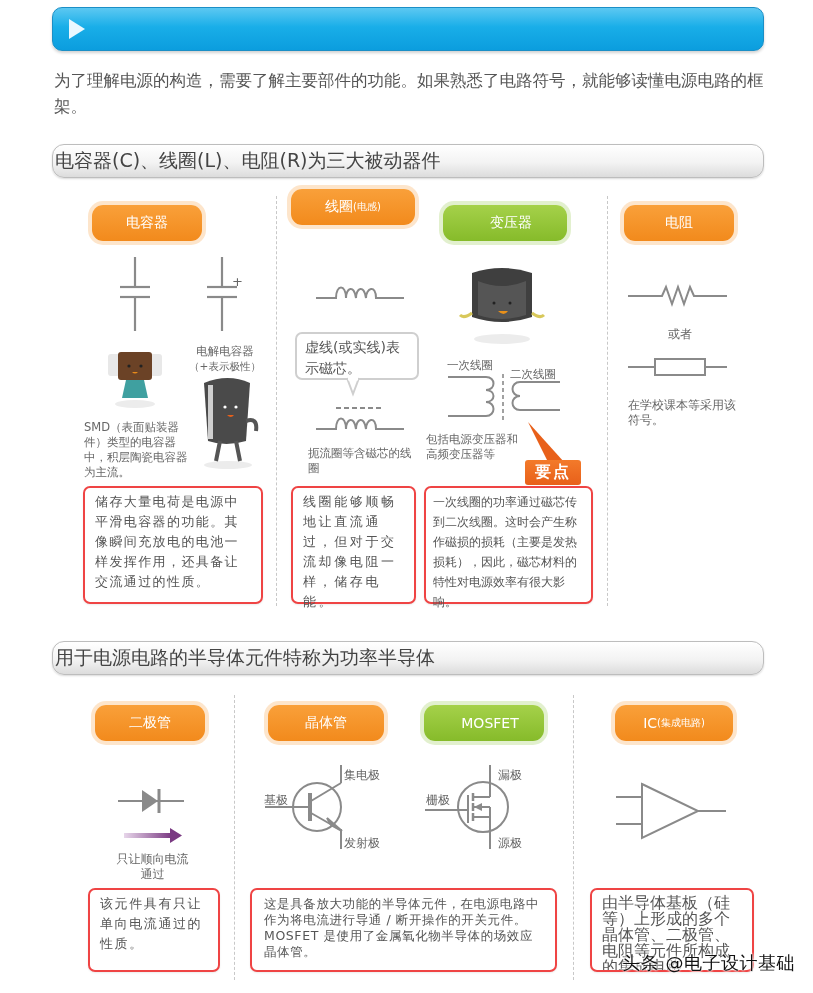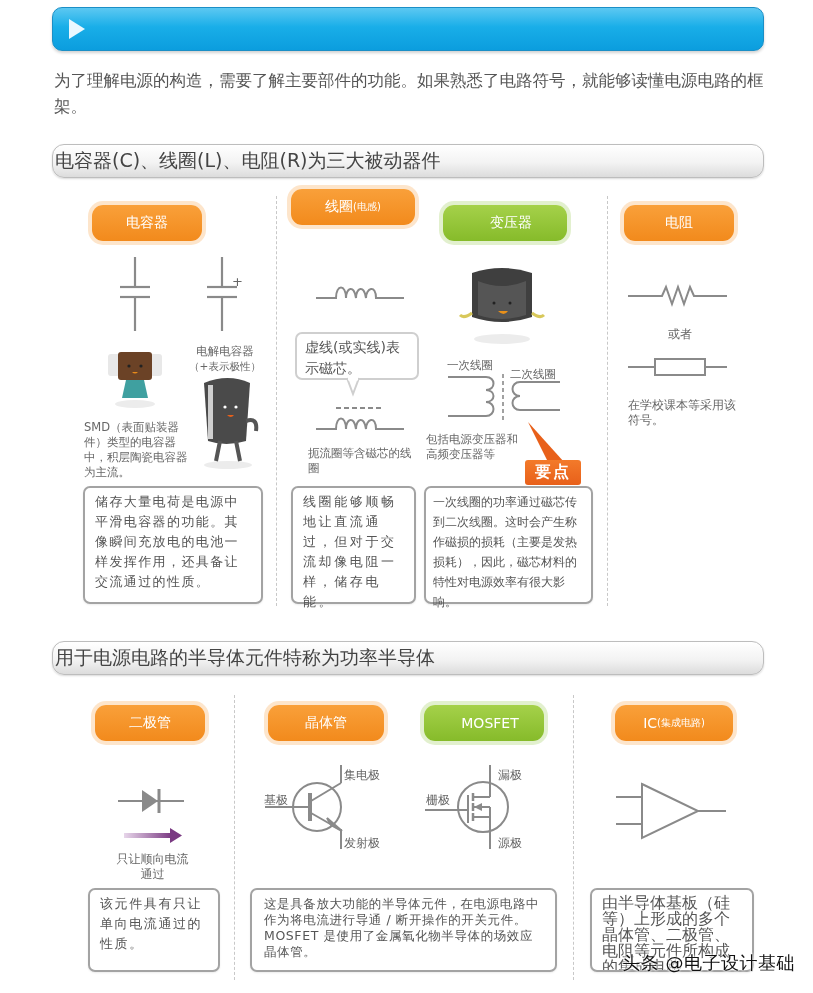--- a/index.html
+++ b/index.html
@@ -43,21 +43,21 @@
   .pill.orange { background: linear-gradient(#f9a03a, #f28a1c); }
   .pill.green { background: linear-gradient(#a5d14a, #86bb2a); box-shadow: 0 0 0 4px rgba(150,200,80,0.28); padding-left: 12px; }
   .pill small { font-size: 10px; }
 
   .vdash { position: absolute; width: 0; border-left: 1.5px dashed #c8c8c8; }
 
   .label { position: absolute; font-size: 11.5px; color: #666; line-height: 15px; }
   .label-c { text-align: center; }
 
   .box {
-    position: absolute; border: 2px solid #a3a3a3; border-radius: 7px; background: #fff;
+    position: absolute; border: 2px solid #ef4444; border-radius: 7px; background: #fff;
     font-size: 13px; line-height: 20px; color: #555; padding: 4px 10px;
     box-shadow: 0 1px 2px rgba(0,0,0,0.08);
   }
 
   .bubble {
     position: absolute; border: 2px solid #cfcfcf; border-radius: 7px; background: #fff;
     font-size: 14px; line-height: 21px; color: #555; padding: 3px 8px;
   }
 
   .keypoint {

